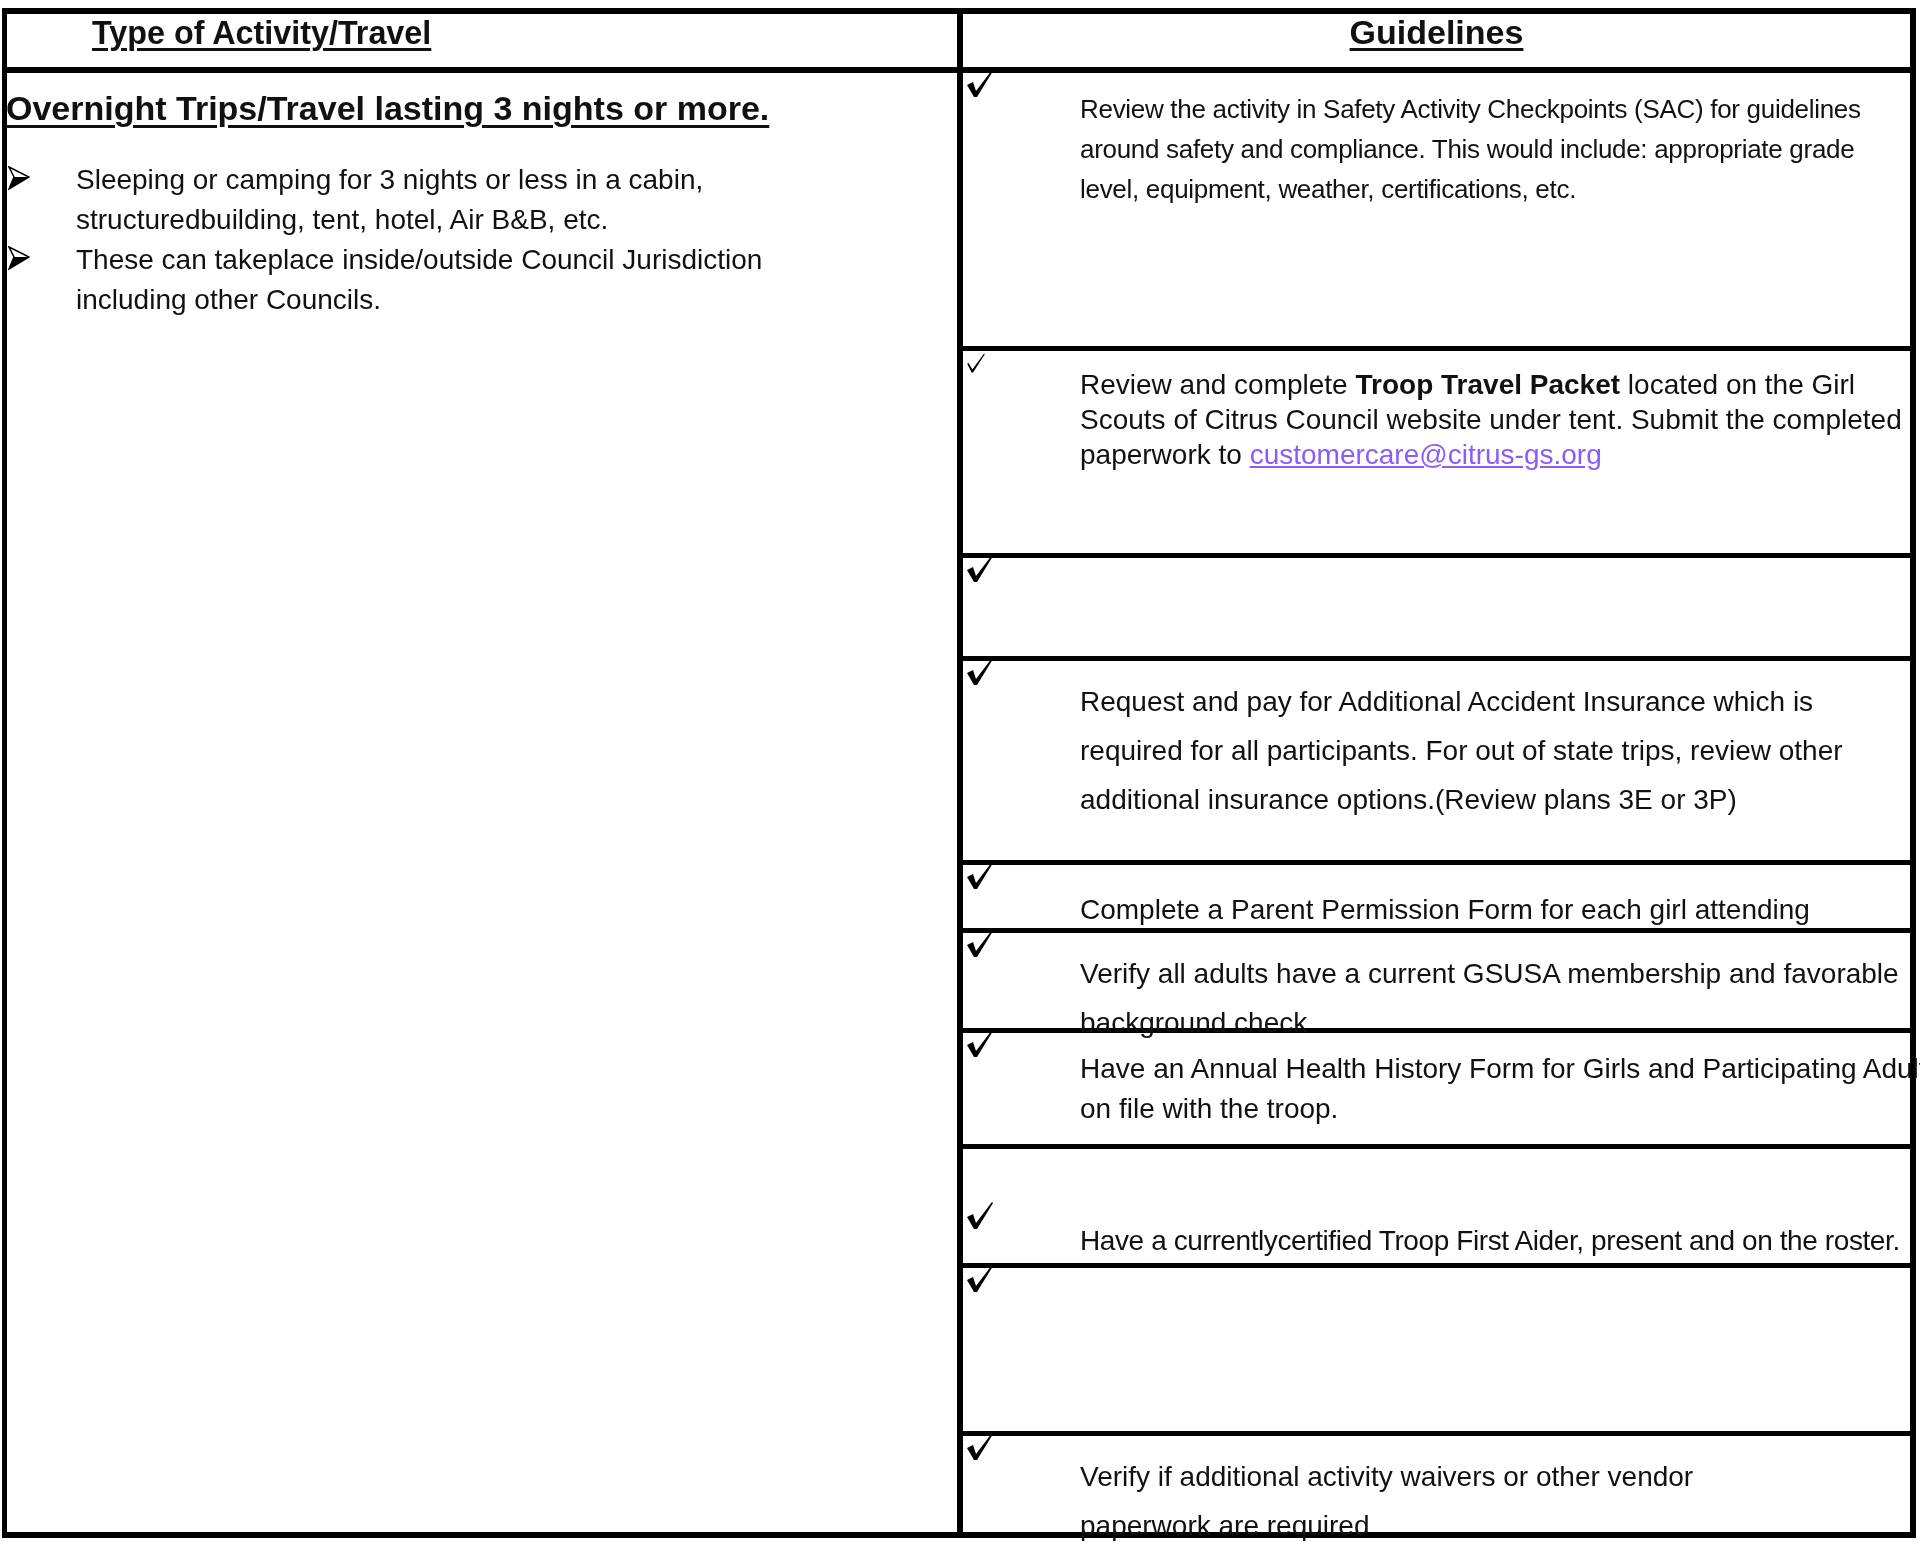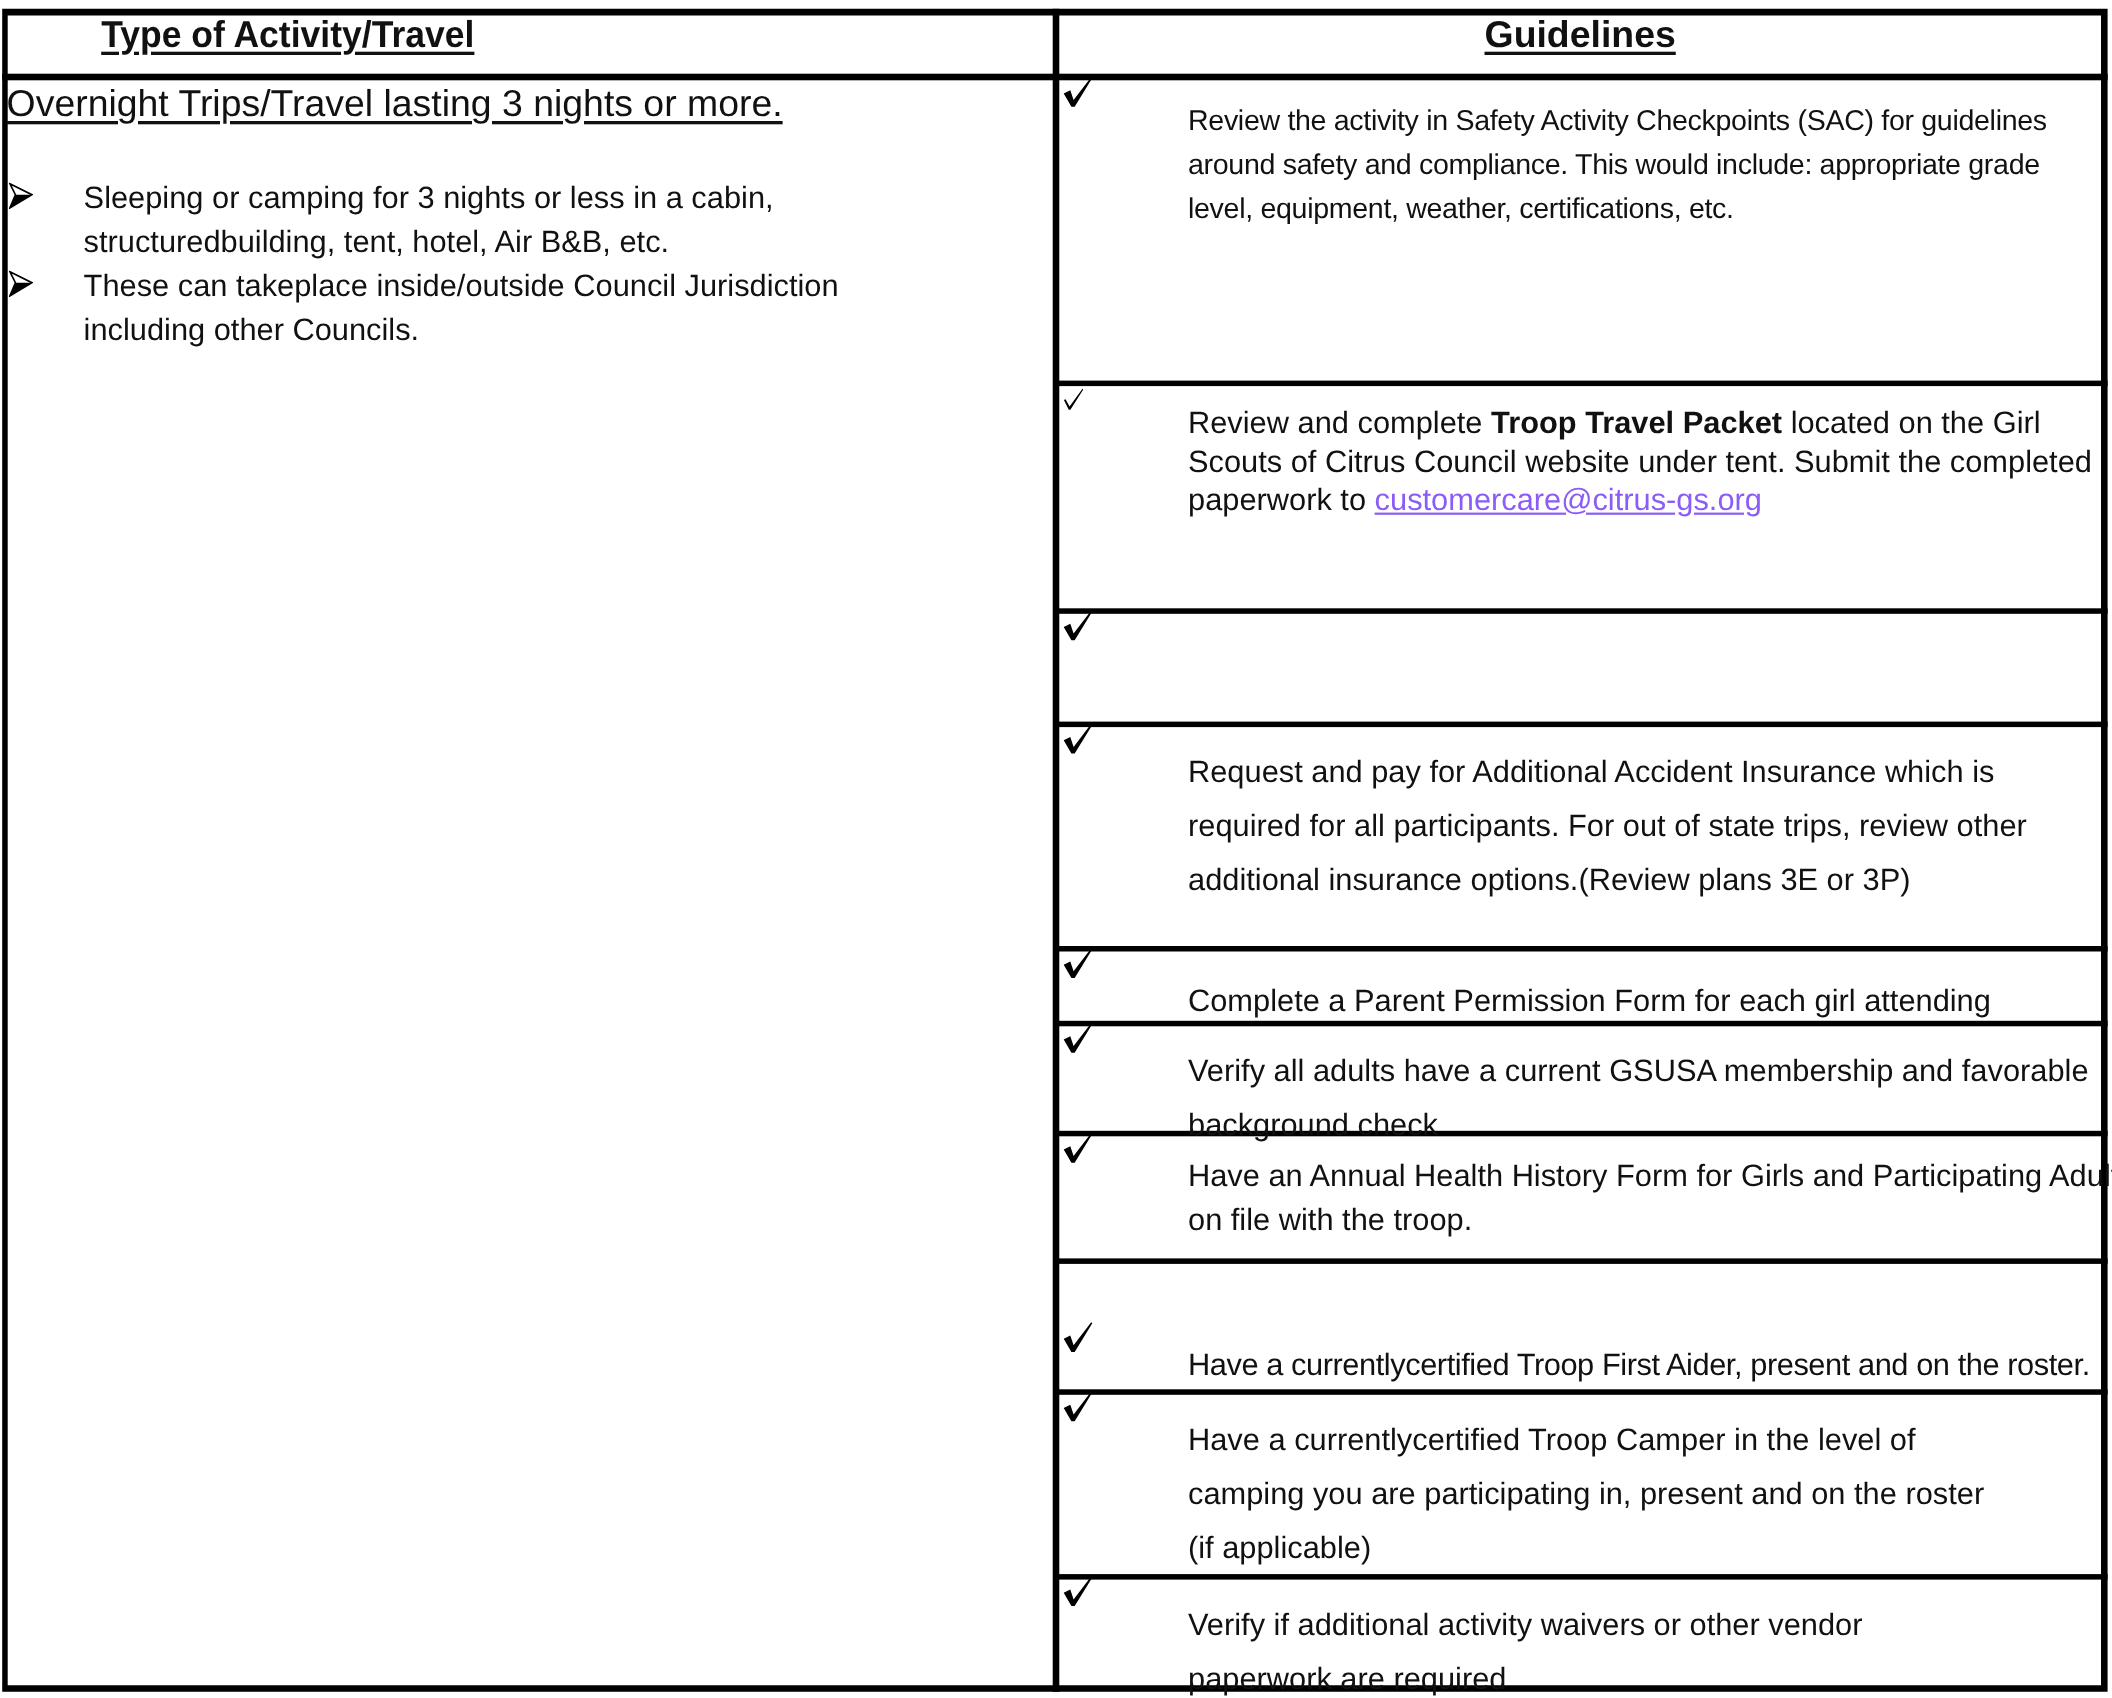--- a/index.html
+++ b/index.html
@@ -55,23 +55,23 @@
     }
     #hdr-right {
       left: 963px;
       width: 947px;
       text-align: center;
       top: 12px;
     }
     .activity-title {
       position: absolute;
       left: 6px;
-      top: 72px;
+      top: 86px;
       font-size: 34px;
-      font-weight: normal;
+      font-weight: bold;
       text-decoration: underline;
       text-decoration-thickness: 3px;
       text-underline-offset: 5px;
       white-space: nowrap;
       line-height: 44px;
       text-align: right;
     }
     .activity-bullets {
       position: absolute;
       left: 8px;
@@ -220,21 +220,20 @@
   <svg class="check" viewBox="0 0 30 30">
     <path d="M2 16 L8 13 L11 22 L27 1 L28 2 L12 28 L9 28 Z" fill="#000"></path>
   </svg>
   <div class="g-text" style="top:0px; line-height:40px; letter-spacing:-0.4px;">Have a currentlycertified Troop First Aider, present and on the roster.</div>
 </div>
 
 <div class="guideline-row" style="top:1268px; height:163px;">
   <svg class="check" viewBox="0 0 30 30">
     <path d="M2 16 L8 13 L11 22 L27 1 L28 2 L12 28 L9 28 Z" fill="#000"></path>
   </svg>
-  <div class="g-text loose" style="top:0px; right:100px;">Have a currentlycertified Troop Camper in the level of camping you are participating in, present and on the roster (if applicable)</div>
 </div>
 
 <div class="guideline-row" style="top:1436px; height:96px;">
   <svg class="check" viewBox="0 0 30 30">
     <path d="M2 16 L8 13 L11 22 L27 1 L28 2 L12 28 L9 28 Z" fill="#000"></path>
   </svg>
   <div class="g-text loose" style="top:0px; right:160px;">Verify if additional activity waivers or other vendor paperwork are required</div>
 </div>
 
 </body></html>

